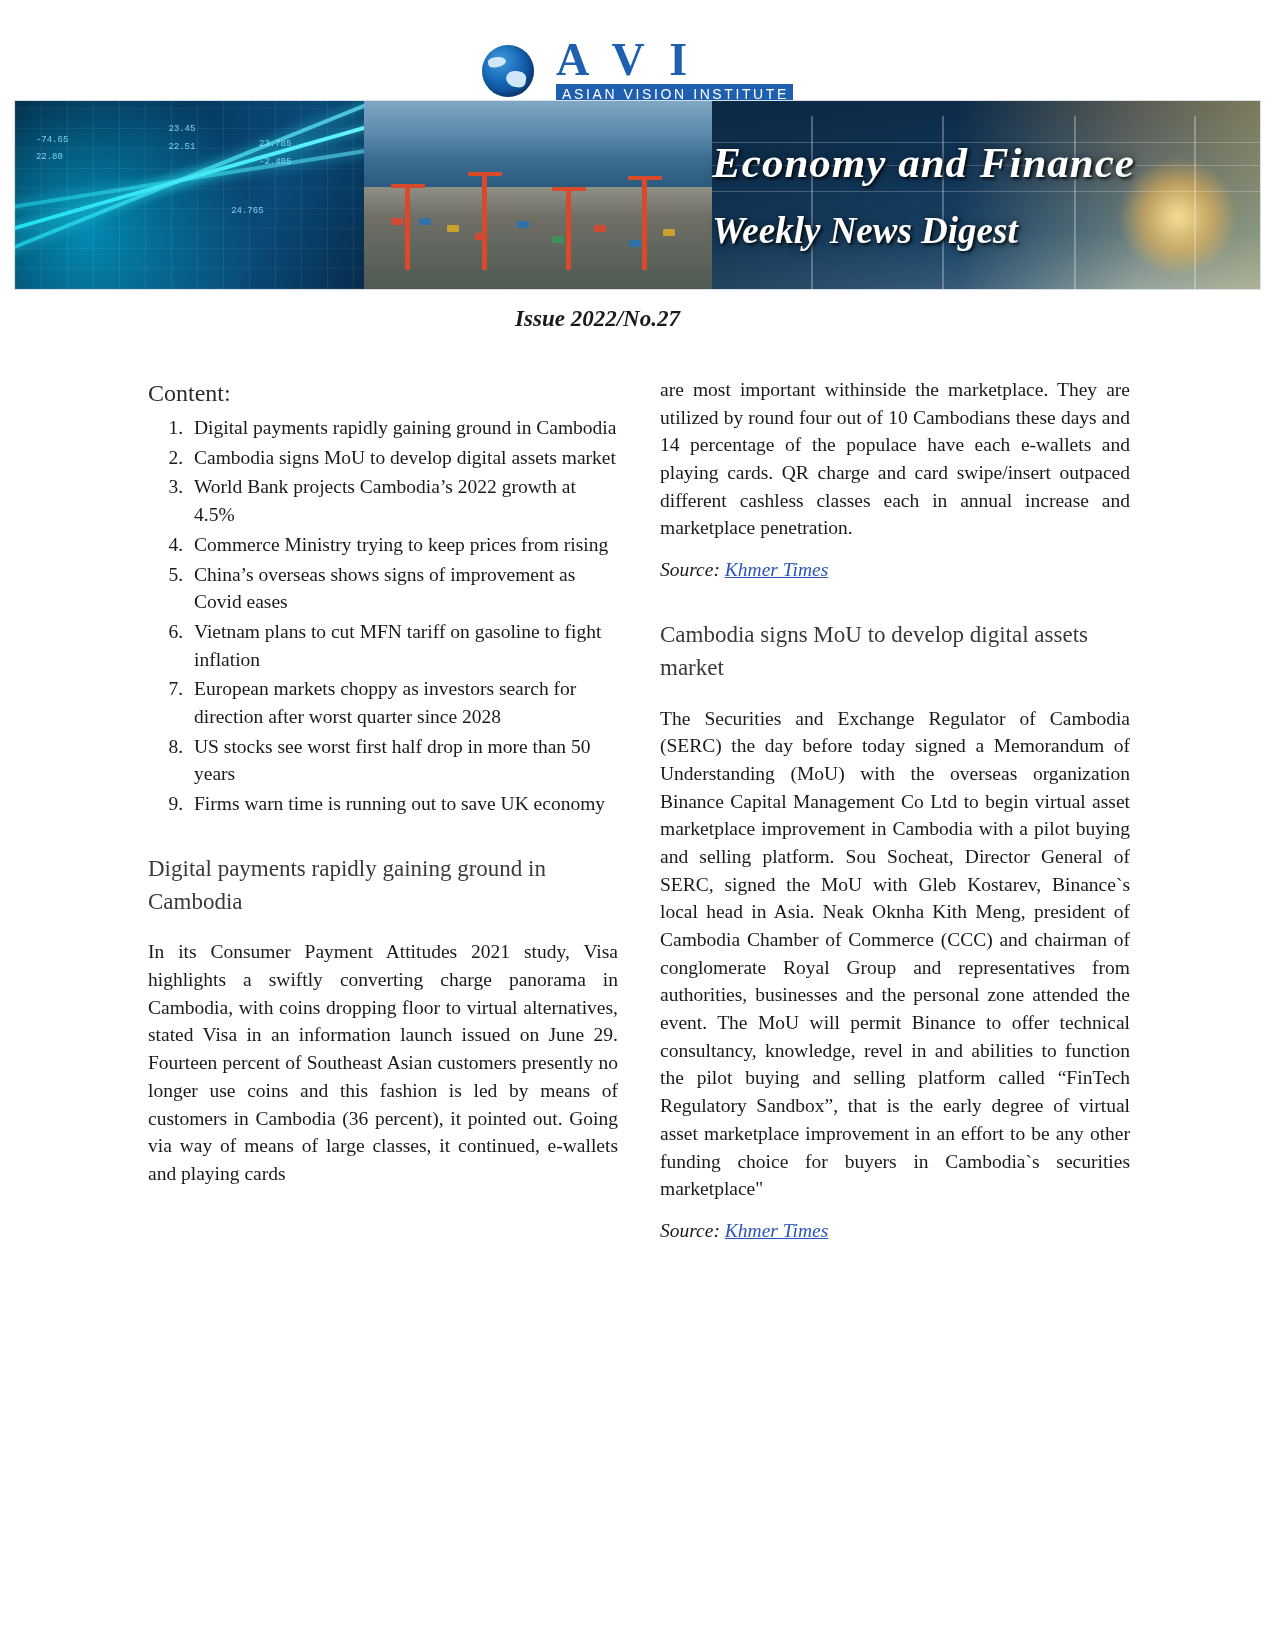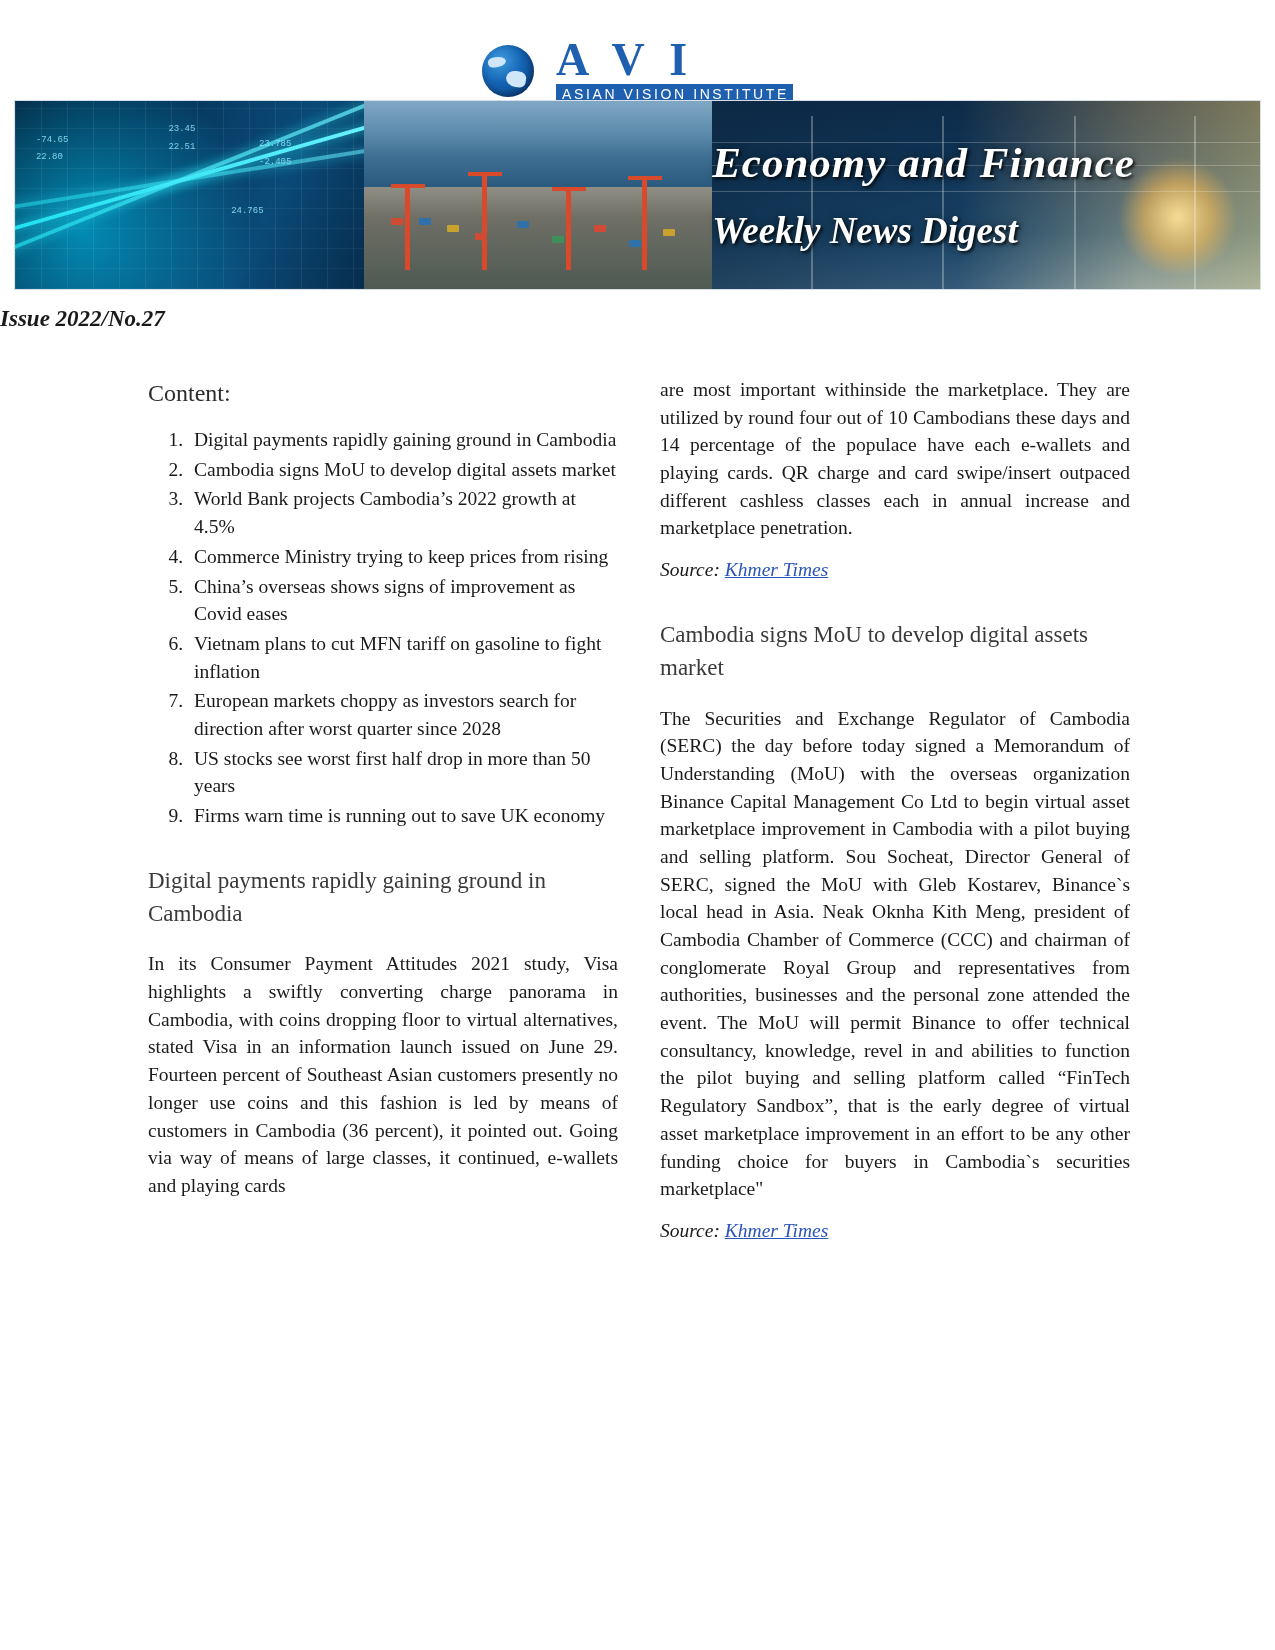--- a/index.html
+++ b/index.html
@@ -173,41 +173,41 @@
     z-index: 2;
   }
   .sun {
     position:absolute; right:4%; top:30%;
     width:120px; height:120px; border-radius:50%;
     background: radial-gradient(circle, rgba(255,226,150,.95) 0%, rgba(255,190,80,.55) 40%, rgba(255,180,70,0) 70%);
     filter: blur(2px);
   }
 
   .issue {
-    text-align: left;
+    text-align: center;
     margin: 16px 80px 0 0;
     font-size: 23px;
     font-style: italic;
     font-weight: bold;
     font-family: "Liberation Serif", serif;
   }
 
   
   .content-area {
     margin: 44px 140px 0 148px;
     display: flex;
     gap: 42px;
     font-size: 19.5px;
     line-height: 1.42;
   }
   .col { width: 470px; }
 
   .content-label {
     font-size: 24px;
-    margin-bottom: 16px;
+    margin-bottom: 4px;
     color: #2c2c2c;
   }
   ol.toc {
     margin: 0 0 0 6px;
     padding-left: 34px;
   }
   ol.toc li {
     margin-bottom: 2px;
     padding-left: 6px;
   }

